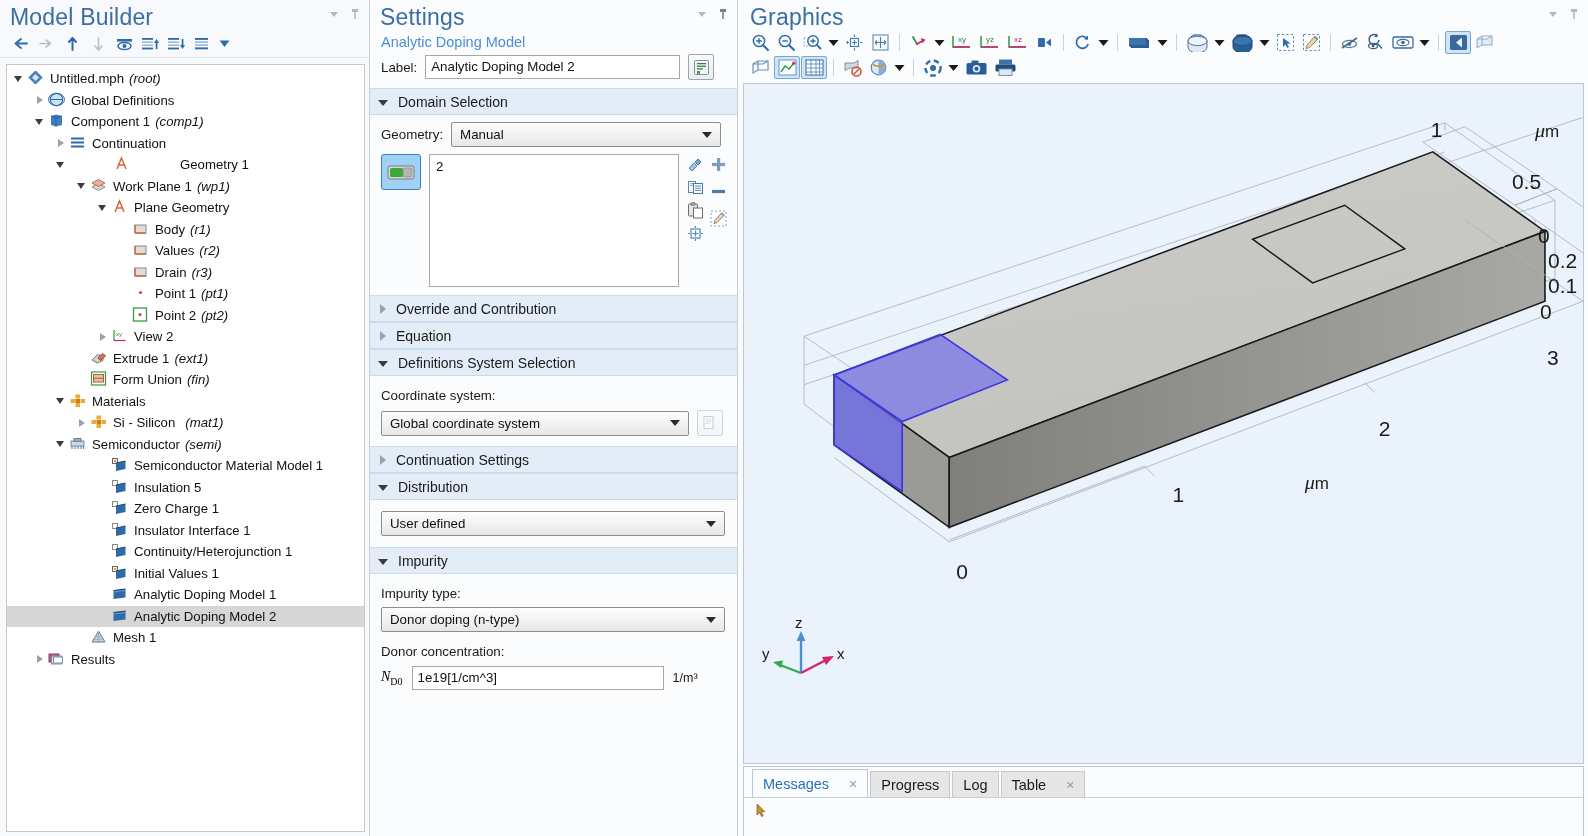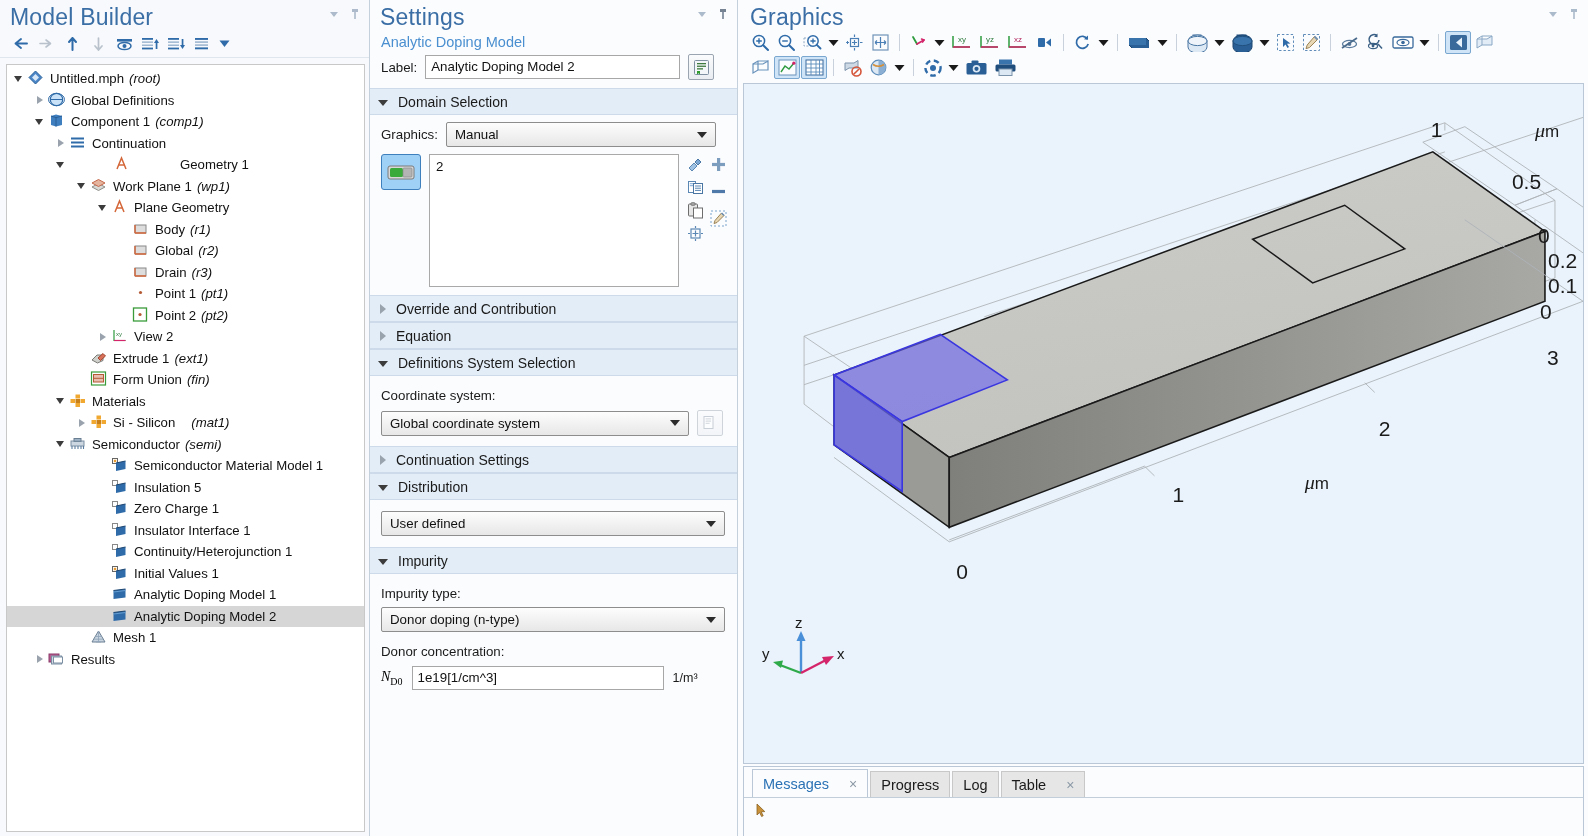--- a/index.html
+++ b/index.html
@@ -394,21 +394,21 @@
           <i style="margin-left: 5px;">(r1)</i>
         </div>
         <div class="node" style="padding-left: 111px;">
           <span class="arrow"></span>
           <span class="nicon">
             <svg width="17" height="15" viewBox="0 0 17 15">
               <rect x="3" y="4" width="11" height="8" fill="#ddd" stroke="#888"></rect>
               <path d="M3 12 L3 4 M3 12 L14 12" stroke="#d4673a" stroke-width="1.4"></path>
             </svg>
           </span>
-          <span class="nlabel">Global</span>
+          <span class="nlabel">Values</span>
           <i style="margin-left: 5px;">(r2)</i>
         </div>
         <div class="node" style="padding-left: 111px;">
           <span class="arrow"></span>
           <span class="nicon">
             <svg width="17" height="15" viewBox="0 0 17 15">
               <rect x="3" y="4" width="11" height="8" fill="#ddd" stroke="#888"></rect>
               <path d="M3 12 L3 4 M3 12 L14 12" stroke="#d4673a" stroke-width="1.4"></path>
             </svg>
           </span>
@@ -488,21 +488,21 @@
           <span class="nicon">
             <svg width="17" height="15" viewBox="0 0 17 15">
               <rect x="6.5" y="1.5" width="4.5" height="4" fill="#f0a830"></rect>
               <rect x="1.5" y="6" width="4.5" height="4" fill="#f0a830"></rect>
               <rect x="11.5" y="6" width="4.5" height="4" fill="#f0a830"></rect>
               <rect x="6.5" y="10" width="4.5" height="4" fill="#f0a830"></rect>
               <rect x="6.5" y="6" width="4.5" height="4" fill="#c97f18"></rect>
             </svg>
           </span>
           <span class="nlabel">Si - Silicon</span>
-          <i style="margin-left: 16px;">(mat1)</i>
+          <i style="margin-left: 10px;">(mat1)</i>
         </div>
         <div class="node" style="padding-left: 48px;">
           <span class="arrow open"></span>
           <span class="nicon">
             <svg width="17" height="15" viewBox="0 0 17 15">
               <rect x="2" y="5" width="13" height="5" fill="#cdd7e2" stroke="#7b8fa3"></rect>
               <rect x="5" y="2.5" width="7" height="2.8" fill="#9fb3c7" stroke="#6a7e92"></rect>
               <path d="M3 10 L3 13 M6 10 L6 13 M9 10 L9 13 M12 10 L12 13 M14.5 10 L14.5 13" stroke="#5b7d9f" stroke-width="1.1"></path>
             </svg>
           </span>
@@ -654,21 +654,21 @@
             <path d="M4 12 L7 12 L7 15.5 L5.5 14.2 L4 15.5 Z" fill="#2f9b2f"></path>
           </svg>
       </span>
     </div>
 
     <div class="sec-header">
       <span class="tri-down"></span>
       <span>Domain Selection</span>
     </div>
     <div class="row" style="padding-bottom:4px;">
-      <span class="lbl">Graphics:</span>
+      <span class="lbl">Geometry:</span>
       <span class="combo" style="flex:1;max-width:270px;">
         <span class="cv">Manual</span>
         <span class="carat"></span>
       </span>
     </div>
 
     <div style="display:flex;padding:3px 10px 8px 11px;gap:8px;">
       <div>
         <span style="display:flex;width:40px;height:36px;border:1px solid #3e7fbe;background:#9fd0f5;border-radius:3px;align-items:center;justify-content:center;">
           <svg width="28" height="17" viewBox="0 0 28 17">

